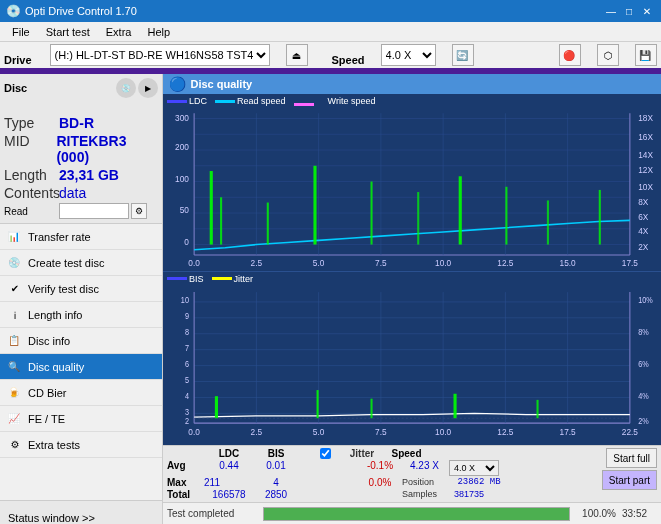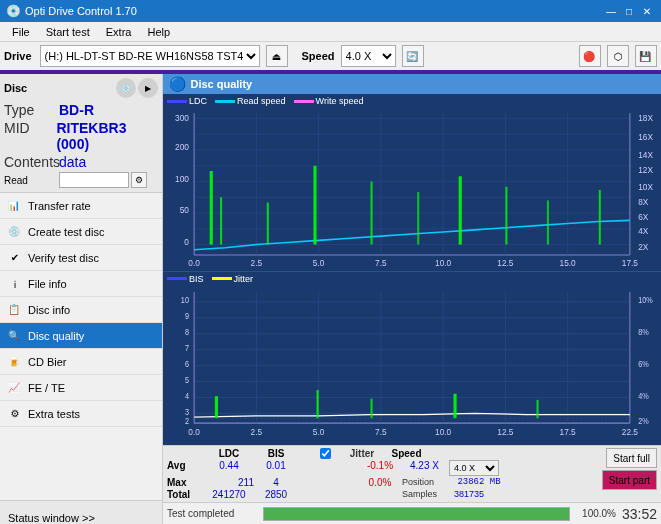--- a/index.html
+++ b/index.html
@@ -9,35 +9,35 @@
     .title-bar { background: #1a73c4; color: white; height: 22px; display: flex; align-items: center; justify-content: space-between; padding: 0 6px; font-size: 11px; }
     .title-bar-title { display: flex; align-items: center; gap: 4px; }
     .title-bar-controls { display: flex; gap: 2px; }
     .title-bar-btn { width: 16px; height: 16px; background: transparent; border: none; color: white; cursor: pointer; font-size: 10px; display: flex; align-items: center; justify-content: center; }
 
     
     .menu-bar { background: #f0f0f0; height: 20px; display: flex; align-items: center; padding: 0 4px; border-bottom: 1px solid #d0d0d0; }
     .menu-item { padding: 2px 8px; cursor: pointer; font-size: 11px; }
 
     
-    .toolbar { background: #f0f0f0; height: 32px; display: flex; align-items: center; padding: 2px 4px; border-bottom: 4px solid #4c1d95; gap: 6px; }
+    .toolbar { background: #f0f0f0; height: 32px; display: flex; align-items: flex-end; padding: 2px 4px; border-bottom: 6px solid #4c1d95; gap: 16px; }
     .toolbar-label { font-size: 11px; font-weight: bold; margin-right: 2px; }
     .drive-select { height: 22px; width: 220px; font-size: 11px; border: 1px solid #aaa; background: white; }
     .toolbar-btn { height: 22px; width: 22px; border: 1px solid #aaa; background: #f5f5f5; cursor: pointer; display: flex; align-items: center; justify-content: center; font-size: 10px; }
     .speed-label { margin-left: 8px; font-size: 11px; font-weight: bold; }
     .speed-select { height: 22px; width: 55px; font-size: 11px; border: 1px solid #aaa; background: white; }
     .spacer { flex: 1; }
 
     
     .main { display: flex; height: calc(524px - 22px - 20px - 32px); }
 
     
     .sidebar { width: 163px; background: #f0f0f0; border-right: 1px solid #ccc; display: flex; flex-direction: column; flex-shrink: 0; }
     .disc-panel { background: #e8e8e8; border-bottom: 1px solid #ccc; padding: 4px; }
-    .disc-header { display: flex; align-items: center; justify-content: space-between; margin-bottom: 4px; }
+    .disc-header { display: flex; align-items: center; justify-content: space-between; margin-bottom: 17px; }
     .disc-title { font-weight: bold; font-size: 11px; }
     .disc-icon { width: 20px; height: 20px; background: #d0d0d0; border-radius: 50%; display: flex; align-items: center; justify-content: center; font-size: 8px; }
     .disc-row { display: flex; font-size: 14px; margin-bottom: 2px; }
     .disc-key { width: 55px; color: #333; }
     .disc-val { color: #0000cc; font-weight: bold; }
     .disc-val-data { color: #0000cc; cursor: pointer; }
     .label-row { display: flex; align-items: center; font-size: 10px; margin-top: 2px; }
     .label-key { width: 55px; }
     .label-input { height: 16px; width: 70px; border: 1px solid #aaa; font-size: 10px; }
     .label-btn { width: 16px; height: 16px; margin-left: 2px; border: 1px solid #aaa; background: #f5f5f5; cursor: pointer; font-size: 9px; display: flex; align-items: center; justify-content: center; }
@@ -48,28 +48,28 @@
     .nav-item-icon { width: 14px; height: 14px; display: flex; align-items: center; justify-content: center; font-size: 10px; }
     
     .status-window-btn { height: 24px; display: flex; align-items: flex-end; padding: 0 8px; cursor: pointer; font-size: 11px; border-top: 1px solid #ccc; background: #e8e8e8; }
 
     
     .content { flex: 1; display: flex; flex-direction: column; background: #fff; }
     .disc-quality-header { background: #4a90d9; color: white; height: 20px; display: flex; align-items: center; padding: 0 6px; font-size: 11px; font-weight: bold; gap: 4px; }
     
     .charts-area { flex: 1; display: flex; flex-direction: column; background: #1a3a6e; position: relative; }
     .start-full-btn { height: 20px; background: #f0f0f0; border: 1px solid #aaa; cursor: pointer; font-size: 10px; padding: 0 6px; }
-    .start-part-btn { height: 20px; background: #be185d; border: 1px solid #aaa; cursor: pointer; font-size: 10px; padding: 0 6px; }
+    .start-part-btn { height: 20px; background: #c4b5fd; border: 1px solid #aaa; cursor: pointer; font-size: 10px; padding: 0 6px; }
 
     
     .progress-area { background: #f0f0f0; border-top: 1px solid #ccc; height: 22px; display: flex; align-items: center; padding: 0 4px; gap: 6px; }
     .progress-bar-outer { flex: 1; height: 14px; border: 1px solid #aaa; background: white; }
     .progress-bar-inner { height: 100%; background: #4caf50; }
     .progress-text { font-size: 10px; color: #333; width: 40px; text-align: right; }
-    .time-text { font-size: 14px; color: #333; width: 35px; }
+    .time-text { font-size: 10px; color: #333; width: 35px; }
 
     
     .chart-grid { stroke: #2a4a8e; stroke-width: 0.5; }
   </style>
 </head>
 <body>
 
 <div class="title-bar">
   <div class="title-bar-title">
     <span style="font-size:12px;">💿</span>
@@ -120,20 +120,24 @@
       </div>
       <div class="disc-row">
         <span class="disc-key">Type</span>
         <span class="disc-val">BD-R</span>
       </div>
       <div class="disc-row">
         <span class="disc-key">MID</span>
         <span class="disc-val">RITEKBR3 (000)</span>
       </div>
       <div class="disc-row">
+        <span class="disc-key">Length</span>
+        <span class="disc-val">23,31 GB</span>
+      </div>
+      <div class="disc-row">
         <span class="disc-key">Contents</span>
         <span class="disc-val-data">data</span>
       </div>
       <div class="label-row">
         <span class="label-key">Read</span>
         <input class="label-input" type="text" style="">
         <button class="label-btn">⚙</button>
       </div>
     </div>
 
@@ -145,21 +149,21 @@
       <div class="nav-item">
         <span class="nav-item-icon">💿</span>
         <span>Create test disc</span>
       </div>
       <div class="nav-item">
         <span class="nav-item-icon">✔</span>
         <span>Verify test disc</span>
       </div>
       <div class="nav-item">
         <span class="nav-item-icon">ℹ</span>
-        <span>File info</span>
+        <span>Length info</span>
       </div>
       <div class="nav-item">
         <span class="nav-item-icon">📋</span>
         <span>Disc info</span>
       </div>
       <div class="nav-item active">
         <span class="nav-item-icon">🔍</span>
         <span>Disc quality</span>
       </div>
       <div class="nav-item">
@@ -194,21 +198,21 @@
         
         <div style="display:flex;gap:8px;padding:2px 4px;font-size:9px;color:white;background:#1a3a6e;align-items:center;">
           <div style="display:flex;align-items:center;gap:2px;">
             <div style="width:20px;height:3px;background:#4444ff;"></div>
             <span>LDC</span>
           </div>
           <div style="display:flex;align-items:center;gap:2px;">
             <div style="width:20px;height:3px;background:#00ccff;"></div>
             <span>Read speed</span>
           </div>
-          <div style="display:flex;align-items:center;gap:2px;">
+          <div style="display:flex;align-items:flex-end;gap:14px;">
             <div style="width:20px;height:3px;background:#ff66ff;"></div>
             <span>Write speed</span>
           </div>
         </div>
         <svg width="100%" height="calc(100% - 14px)" viewBox="0 0 480 155" preserveAspectRatio="none">
 
           <rect width="480" height="155" fill="#1a3a6e"></rect>
 
           <line x1="30" y1="10" x2="450" y2="10" class="chart-grid" stroke="#2a5090" stroke-width="0.5"></line>
           <line x1="30" y1="25" x2="450" y2="25" class="chart-grid" stroke="#2a5090" stroke-width="0.5"></line>
@@ -364,31 +368,31 @@
           <div style="width:60px;"></div>
           <div style="width:40px; text-align:center; color:#cc0000;">-0.1%</div>
           <div style="width:45px; text-align:center; color:#0000cc;">4.23 X</div>
           <select style="width:50px; height:16px; font-size:9px; border:1px solid #aaa;">
             <option>4.0 X</option>
           </select>
         </div>
 
         <div style="display:flex; gap:2px; margin-bottom:1px;">
           <div style="width:35px; font-weight:bold;">Max</div>
-          <div style="width:50px; text-align:right; color:#0000cc;">211</div>
+          <div style="width:50px; text-align:left; color:#0000cc;">211</div>
           <div style="width:40px; text-align:center; color:#0000cc;">4</div>
           <div style="width:60px;"></div>
           <div style="width:40px; text-align:center; color:#cc0000;">0.0%</div>
           <div style="width:50px; text-align:left; color:#333; font-size:9px;">Position</div>
           <div style="width:50px; text-align:center; color:#0000cc; font-size:9px;font-family:Liberation Mono, monospace;">23862 MB</div>
         </div>
 
         <div style="display:flex; gap:2px;">
           <div style="width:35px; font-weight:bold;">Total</div>
-          <div style="width:50px; text-align:center; color:#0000cc;">241270</div>
+          <div style="width:50px; text-align:center; color:#0000cc;">166578</div>
           <div style="width:40px; text-align:center; color:#0000cc;">2850</div>
           <div style="width:60px;"></div>
           <div style="width:40px;"></div>
           <div style="width:50px; text-align:left; color:#333; font-size:9px;">Samples</div>
           <div style="width:50px; text-align:left; color:#0000cc; font-size:9px;">381735</div>
         </div>
       </div>
 
       <div style="display:flex; flex-direction:column; gap:2px; align-items:flex-end; justify-content:flex-end;">
         <button class="start-full-btn">Start full</button>

